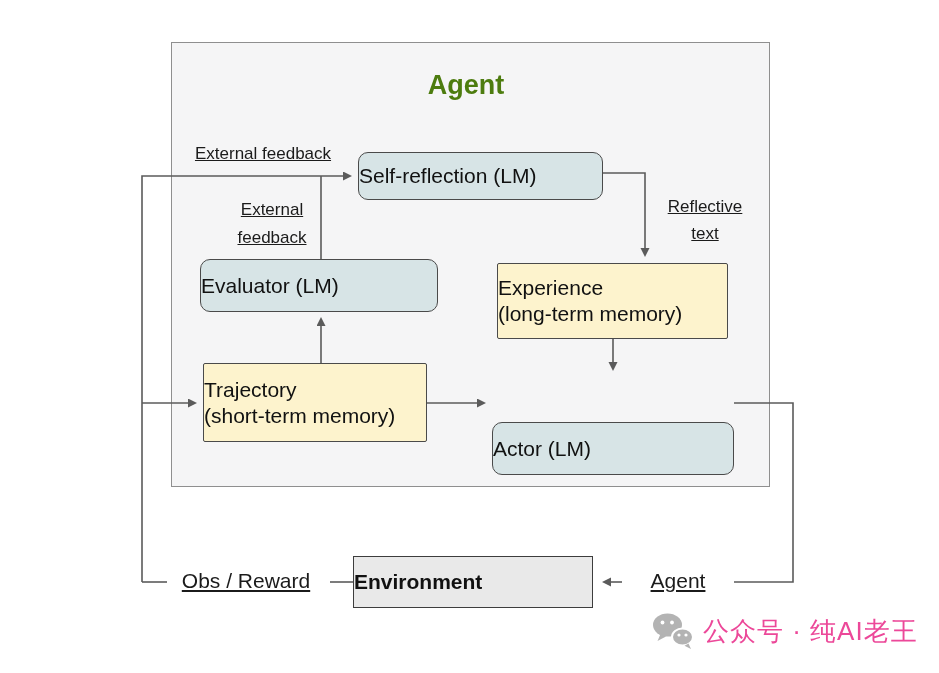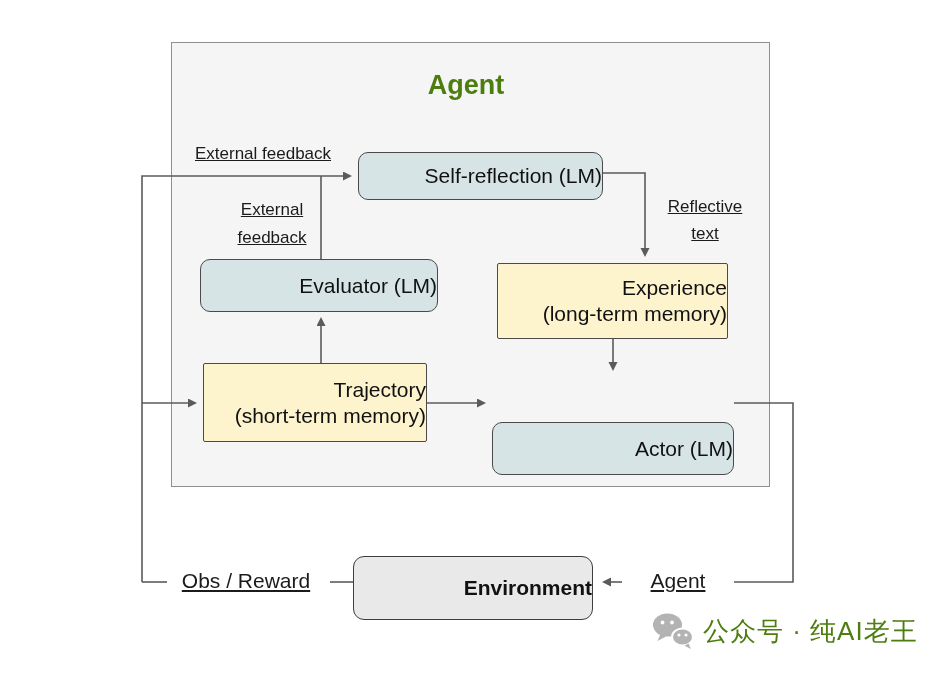--- a/index.html
+++ b/index.html
@@ -34,21 +34,21 @@
     transform: translateX(-50%);
     font-size: 27px;
     font-weight: bold;
     color: #4d7c0f;
     white-space: nowrap;
   }
   .node {
     position: absolute;
     display: flex;
     flex-direction: column;
-    align-items: flex-end;
+    align-items: flex-start;
     justify-content: center;
     box-sizing: border-box;
     border: 1.7px solid #4a4a4a;
     color: #111111;
     text-align: center;
     white-space: nowrap;
   }
   .node .main-line { font-size: 21px; line-height: 26px; }
   .node .sub-line  { font-size: 21px; line-height: 26px; }
   .node-blue {
@@ -58,24 +58,24 @@
   .node-yellow {
     background: #fdf3cd;
     border-radius: 2px;
   }
   .node-self-reflection { left: 358px; top: 152px; width: 245px; height: 48px; }
   .node-evaluator       { left: 200px; top: 259px; width: 238px; height: 53px; }
   .node-experience      { left: 497px; top: 263px; width: 231px; height: 76px; }
   .node-trajectory      { left: 203px; top: 363px; width: 224px; height: 79px; }
   .node-actor           { left: 492px; top: 377px; width: 242px; height: 53px; margin-top: 45px; }
   .node-environment {
-    left: 353px; top: 556px; width: 240px; height: 64px;
+    left: 353px; top: 556px; width: 240px; height: 52px;
     background: #e9e9e9;
     border: 1.7px solid #3d3d3d;
-    border-radius: 11px;
+    border-radius: 0;
   }
   .node-environment .main-line { font-weight: bold; font-size: 21px; }
   .edge-label {
     position: absolute;
     color: #1b1b1b;
     text-align: center;
     white-space: nowrap;
     text-decoration: underline;
   }
   .label-external-feedback { left: 263px; top: 144px; transform: translateX(-50%); font-size: 17px; }
@@ -84,21 +84,21 @@
   .label-obs-reward        { left: 246px; top: 569px; transform: translateX(-50%); font-size: 21px; }
   .label-action            { left: 678px; top: 569px; transform: translateX(-50%); font-size: 21px; }
   .watermark {
     position: absolute;
     left: 652px; top: 612px;
     display: flex;
     align-items: center;
     gap: 9px;
   }
   .watermark-text {
-    color: #4d7c0f;
+    color: #ec4899;
     font-size: 26px;
     letter-spacing: 1px;
     white-space: nowrap;
   }
 </style>
 </head>
 <body>
 
 <div class="canvas">
 

